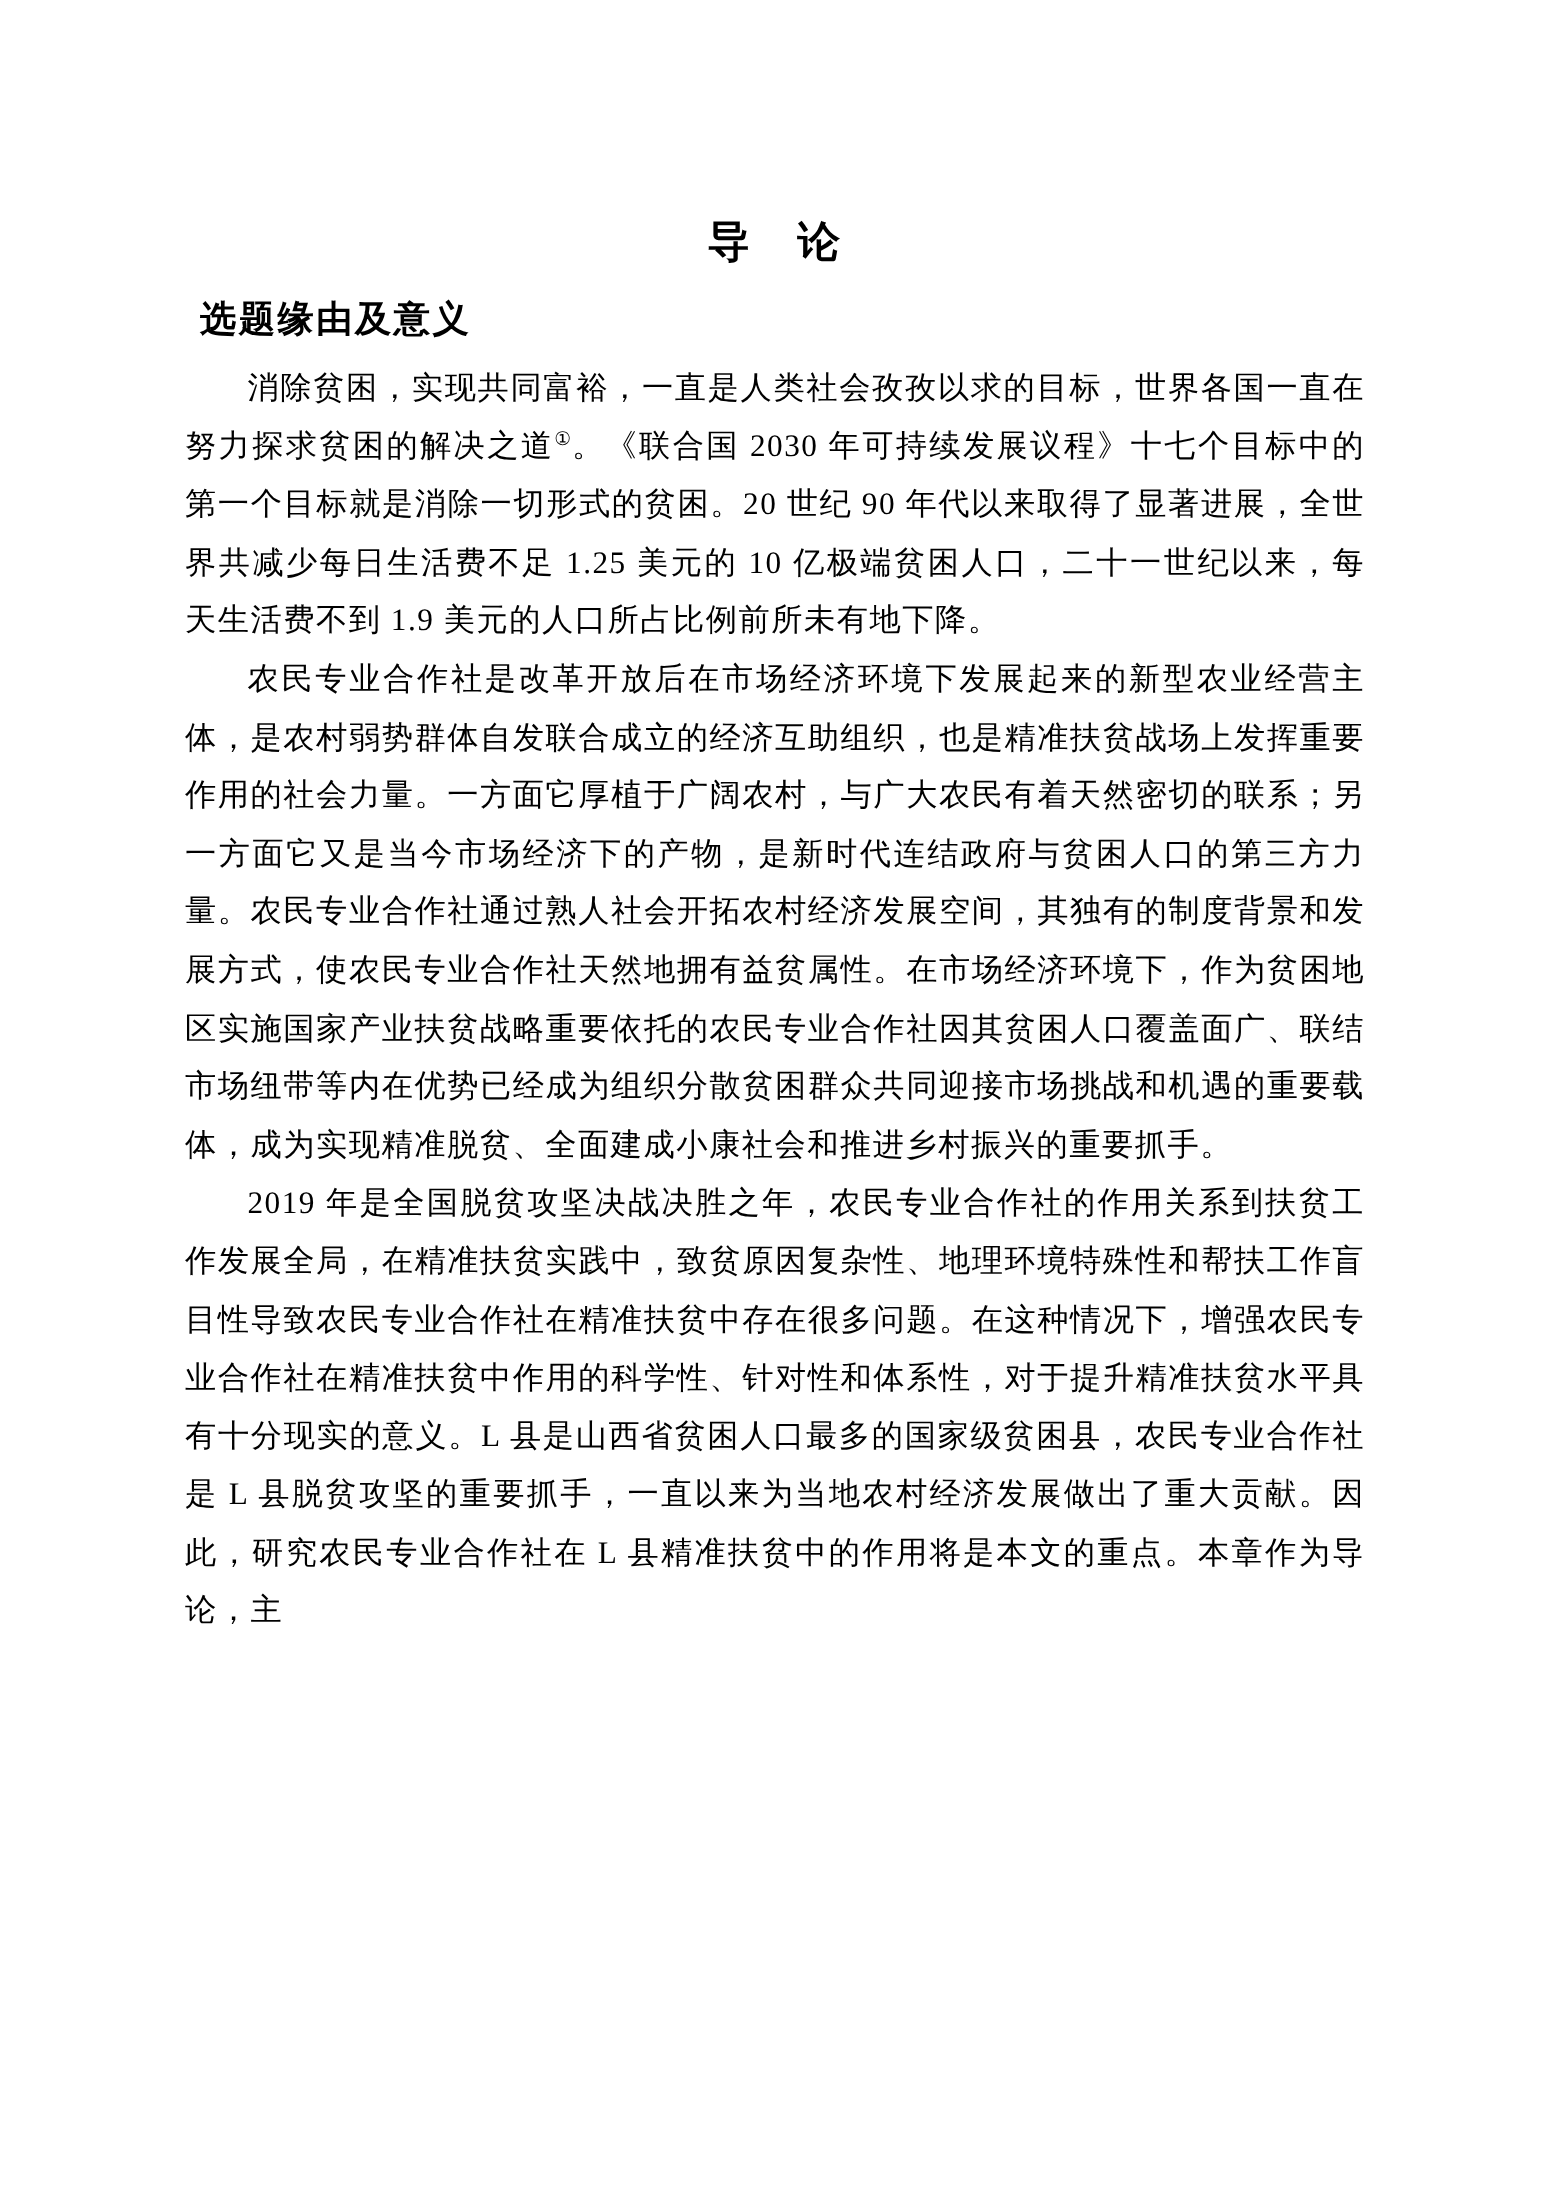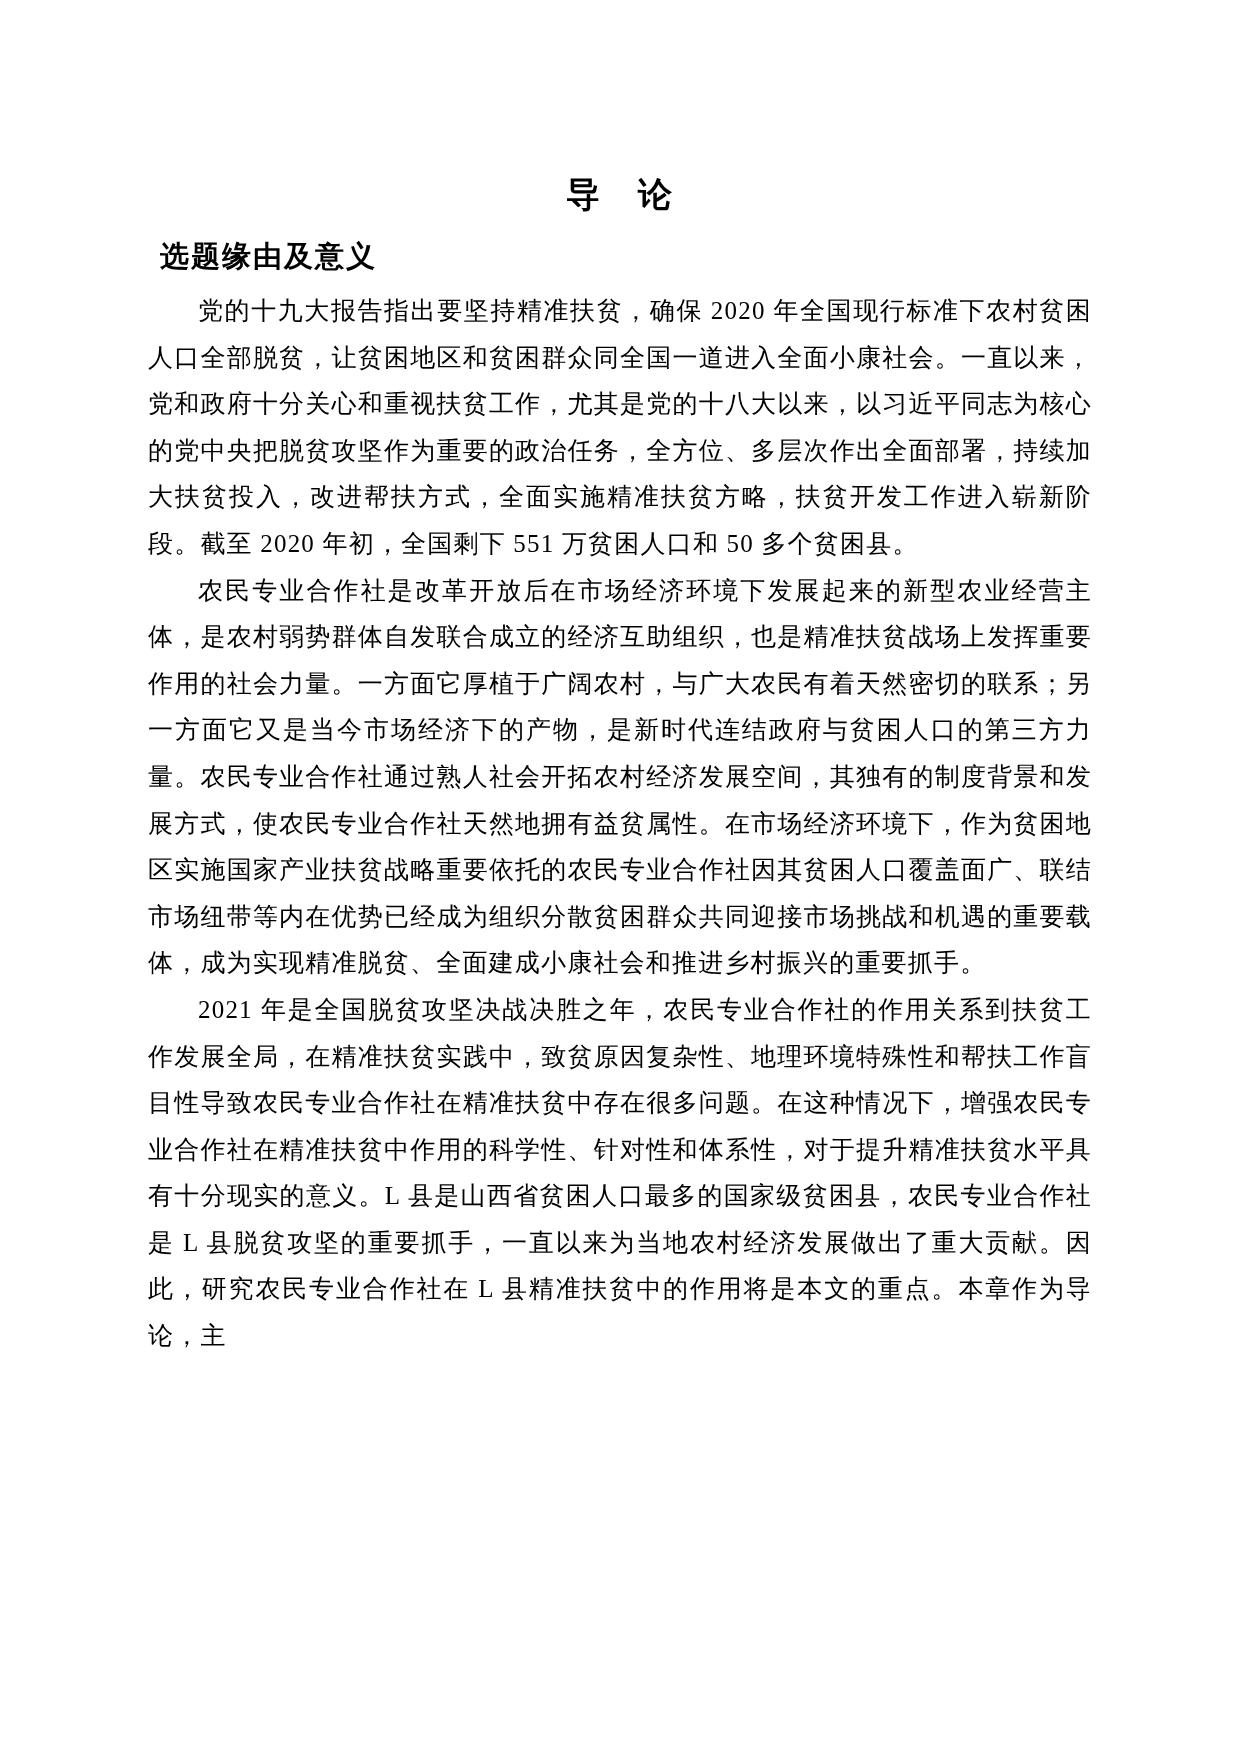--- a/index.html
+++ b/index.html
@@ -97,23 +97,23 @@
 </head>
 <body>
 
 <div class="page">
 
   <div class="doc-title">导　论</div>
 
   <div class="section-heading">选题缘由及意义</div>
 
   <div class="body-text">
-      <p><span>党的十九大报告指出要坚持精准扶贫，确保 2020 年全国现行标准下农村贫困人口全部脱贫，让贫困地区和贫困群众同全国一道进入全面小康社会。一直以来，党和政府十分关心和重视扶贫工作，尤其是党的十八大以来，以习近平同志为核心的党中央把脱贫攻坚作为重要的政治任务，全方位、多层次作出全面部署，持续加大扶贫投入，改进帮扶方式，全面实施精准扶贫方略，扶贫开发工作进入崭新阶段。截至 2020 年初，全国剩下 551 万贫困人口和 50 多个贫困县。</span></p>
+      <p><span>消除贫困，实现共同富裕，一直是人类社会孜孜以求的目标，世界各国一直在努力探求贫困的解决之道</span><sup class="fn-ref">①</sup><span>。《联合国 2030 年可持续发展议程》十七个目标中的第一个目标就是消除一切形式的贫困。20 世纪 90 年代以来取得了显著进展，全世界共减少每日生活费不足 1.25 美元的 10 亿极端贫困人口，二十一世纪以来，每天生活费不到 1.9 美元的人口所占比例前所未有地下降。</span></p>
       <p><span>农民专业合作社是改革开放后在市场经济环境下发展起来的新型农业经营主体，是农村弱势群体自发联合成立的经济互助组织，也是精准扶贫战场上发挥重要作用的社会力量。一方面它厚植于广阔农村，与广大农民有着天然密切的联系；另一方面它又是当今市场经济下的产物，是新时代连结政府与贫困人口的第三方力量。农民专业合作社通过熟人社会开拓农村经济发展空间，其独有的制度背景和发展方式，使农民专业合作社天然地拥有益贫属性。在市场经济环境下，作为贫困地区实施国家产业扶贫战略重要依托的农民专业合作社因其贫困人口覆盖面广、联结市场纽带等内在优势已经成为组织分散贫困群众共同迎接市场挑战和机遇的重要载体，成为实现精准脱贫、全面建成小康社会和推进乡村振兴的重要抓手。</span></p>
-      <p><span>2021 年是全国脱贫攻坚决战决胜之年，农民专业合作社的作用关系到扶贫工作发展全局，在精准扶贫实践中，致贫原因复杂性、地理环境特殊性和帮扶工作盲目性导致农民专业合作社在精准扶贫中存在很多问题。在这种情况下，增强农民专业合作社在精准扶贫中作用的科学性、针对性和体系性，对于提升精准扶贫水平具有十分现实的意义。L 县是山西省贫困人口最多的国家级贫困县，农民专业合作社是 L 县脱贫攻坚的重要抓手，一直以来为当地农村经济发展做出了重大贡献。因此，研究农民专业合作社在 L 县精准扶贫中的作用将是本文的重点。本章作为导论，主</span></p>
+      <p><span>2019 年是全国脱贫攻坚决战决胜之年，农民专业合作社的作用关系到扶贫工作发展全局，在精准扶贫实践中，致贫原因复杂性、地理环境特殊性和帮扶工作盲目性导致农民专业合作社在精准扶贫中存在很多问题。在这种情况下，增强农民专业合作社在精准扶贫中作用的科学性、针对性和体系性，对于提升精准扶贫水平具有十分现实的意义。L 县是山西省贫困人口最多的国家级贫困县，农民专业合作社是 L 县脱贫攻坚的重要抓手，一直以来为当地农村经济发展做出了重大贡献。因此，研究农民专业合作社在 L 县精准扶贫中的作用将是本文的重点。本章作为导论，主</span></p>
     </div>
 
   <div class="footnote-separator"></div>
 
   <div class="footnote">
     <sup class="fn-mark">①</sup><span>向德平,黄承伟.中国反贫困发展报告（2019）社会扶贫专题[M]武汉,华中科技大学,2014,127.</span>
   </div>
 
   <div class="page-number">1</div>
 

